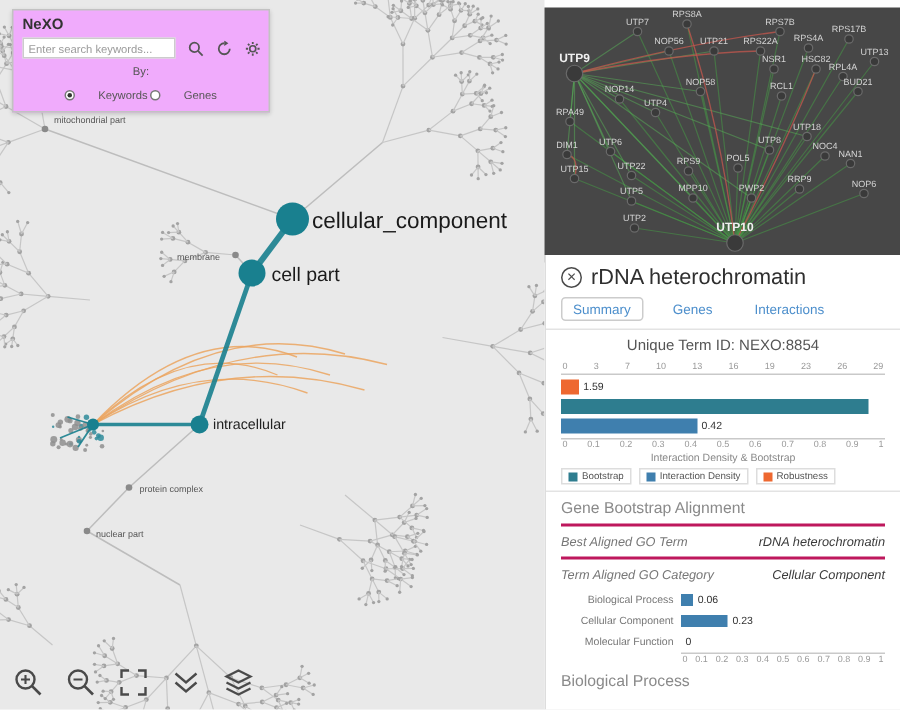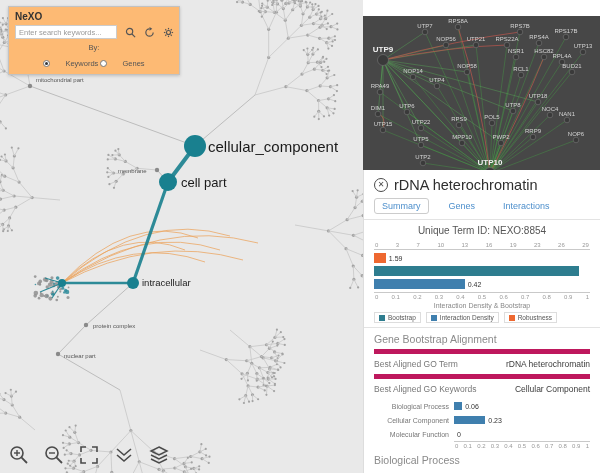--- a/index.html
+++ b/index.html
@@ -3,39 +3,39 @@
 <meta charset="utf-8">
 <style>
   * { box-sizing: border-box; margin: 0; padding: 0; }
   body { font-family: "Liberation Sans", sans-serif; background: #fff; }
   .app { position: relative; width: 600px; height: 473px; overflow: hidden; }
 
   
   .left-pane { position: absolute; left: 0; top: 0; width: 363px; height: 473px; background: #e9e9e9; }
   #tree-svg { position: absolute; left: 0; top: 0; }
 
-  .search-panel { position: absolute; left: 8px; top: 6px; width: 172px; background: #fdba74;
+  .search-panel { position: absolute; left: 8px; top: 6px; width: 172px; background: #f0abfc;
     border: 1px solid #c2c2c2; box-shadow: 0 1px 3px rgba(0,0,0,.18); padding: 4px 6px 5px; z-index: 5; }
   .sp-title { font-size: 10px; font-weight: 700; color: #333; margin-bottom: 3px; }
   .sp-row { display: flex; align-items: center; gap: 8px; }
   .sp-input { width: 102px; height: 14px; font-size: 7.5px; padding: 1px 3px; border: 1px solid #ccc;
     color: #444; font-family: "Liberation Sans", sans-serif; }
   .sp-input::placeholder { color: #9a9a9a; }
   .sp-icon { width: 13px; height: 13px; display: inline-flex; align-items: center; justify-content: center; cursor: pointer; }
   .sp-by-row { display: flex; align-items: center; gap: 7px; margin-top: 4px; font-size: 7.5px; color: #555; flex-direction: column; }
   .radio-opt { display: inline-flex; align-items: center; gap: 15px; cursor: pointer; }
   .radio { width: 7px; height: 7px; border: 1px solid #777; border-radius: 50%; display: inline-block; position: relative; background:#fff; }
   .radio.sel::after { content: ""; position: absolute; left: 1px; top: 1px; width: 3px; height: 3px; border-radius: 50%; background: #333; }
 
   .toolbar { position: absolute; left: 8px; bottom: 6px; display: flex; gap: 11px; z-index: 5; }
   .tool-btn { width: 24px; height: 24px; background: transparent; border: none; padding: 0; cursor: pointer; }
   .tool-btn svg { display: block; }
 
   
-  .network-pane { position: absolute; left: 363px; top: 16px; width: 237px; height: 170px; background: #474747; }
+  .network-pane { position: absolute; left: 363px; top: 5px; width: 237px; height: 170px; background: #474747; }
 
   
   .details-pane { position: absolute; left: 363px; top: 170px; width: 237px; height: 303px; background: #fff;
     padding: 7px 10px; overflow: hidden; border-left: 1px solid #ddd; }
   .dp-header { display: flex; align-items: center; gap: 6px; margin-bottom: 5px; }
   .dp-close { width: 14px; height: 14px; border: 1.5px solid #4a4a4a; border-radius: 50%; color: #4a4a4a;
     font-size: 8px; line-height: 11px; text-align: center; cursor: pointer; flex: none; }
   .dp-title { font-size: 14.5px; color: #2f2f2f; }
   .tabs { display: flex; gap: 12px; margin-bottom: 5px; }
   .tab { font-size: 9px; color: #4d8fcc; padding: 2px 7px; cursor: pointer; border: 1px solid transparent; border-radius: 3px; }
@@ -49,21 +49,21 @@
   .axis.top { border-bottom: 1px solid #c9c9c9; padding-bottom: 1px; }
   .axis.bottom { border-top: 1px solid #c9c9c9; padding-top: 1px; }
   .bar-row { display: flex; align-items: center; height: 10px; margin: 3px 0; }
   .bar { height: 100%; flex: none; }
   .bar-label { font-size: 7px; color: #333; margin-left: 3px; }
   .axis-caption { text-align: center; font-size: 7px; color: #888; margin: 2px 0 3px; }
   .legend { display: flex; gap: 5px; margin-top: 2px; }
   .legend-chip { display: inline-flex; align-items: center; gap: 3px; border: 1px solid #ddd; padding: 1px 4px; font-size: 6.5px; color: #555; }
   .legend-swatch { width: 6px; height: 6px; display: inline-block; flex: none; }
 
-  .kv-row { display: flex; justify-content: space-between; align-items: center; font-size: 8.5px; padding: 5px 0; border-top: 5px solid #be185d; }
+  .kv-row { display: flex; justify-content: space-between; align-items: center; font-size: 8.5px; padding: 5px 0; border-top: 2px solid #be185d; font-style: italic; }
   .kv-label { color: #777; }
   .kv-value { color: #3c3c3c; text-align: right; }
 
   .go-row { display: flex; align-items: center; height: 14px; }
   .go-label { width: 80px; font-size: 7px; color: #777; text-align: right; padding-right: 5px; flex: none; }
   .go-bar-area { flex: 1; display: flex; align-items: center; }
   .go-bar { height: 8px; flex: none; }
   .go-axis { margin-left: 80px; }
 </style>
 </head>
@@ -1866,21 +1866,21 @@
     </div>
 
     <div class="dp-sep"></div>
     <div class="section-heading">Gene Bootstrap Alignment</div>
     <div id="go-rows">
         <div class="kv-row">
           <span class="kv-label">Best Aligned GO Term</span>
           <span class="kv-value">rDNA heterochromatin</span>
         </div>
         <div class="kv-row">
-          <span class="kv-label">Best Aligned GO Keywords</span>
+          <span class="kv-label">Term Aligned GO Category</span>
           <span class="kv-value">Cellular Component</span>
         </div>
       </div>
     <div class="go-chart" id="go-chart">
         <div class="go-row">
           <span class="go-label">Biological Process</span>
           <span class="go-bar-area">
             <span class="go-bar" style="width: 6%; background: rgb(63, 127, 174);"></span>
             <span class="bar-label">0.06</span>
           </span>

